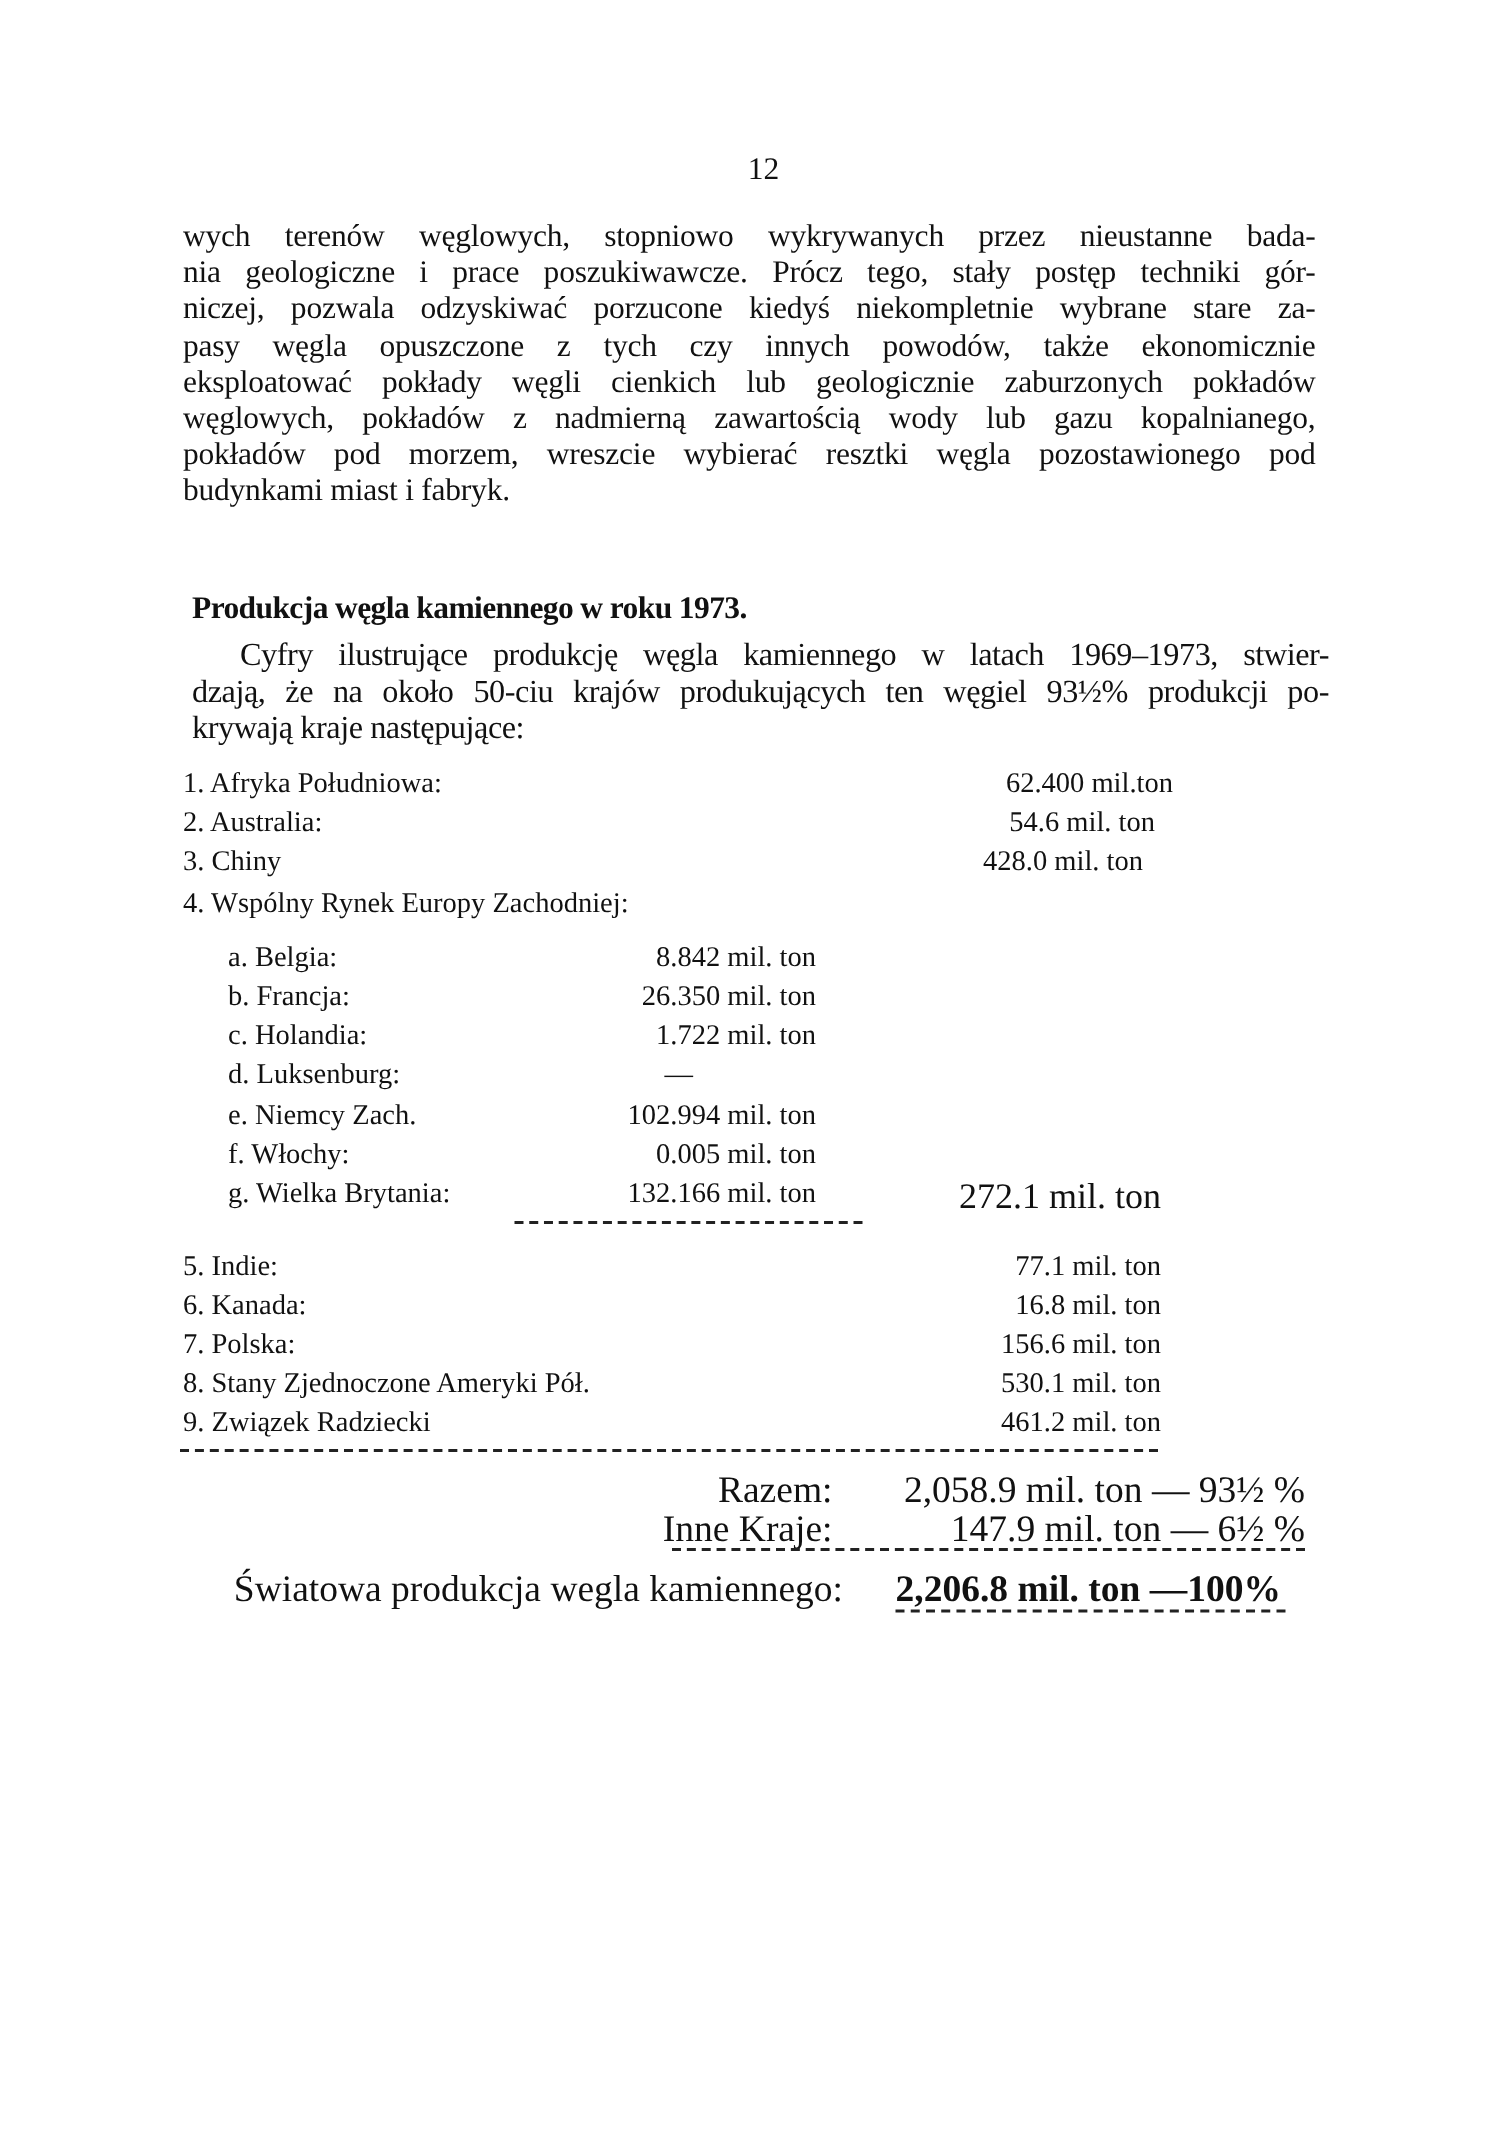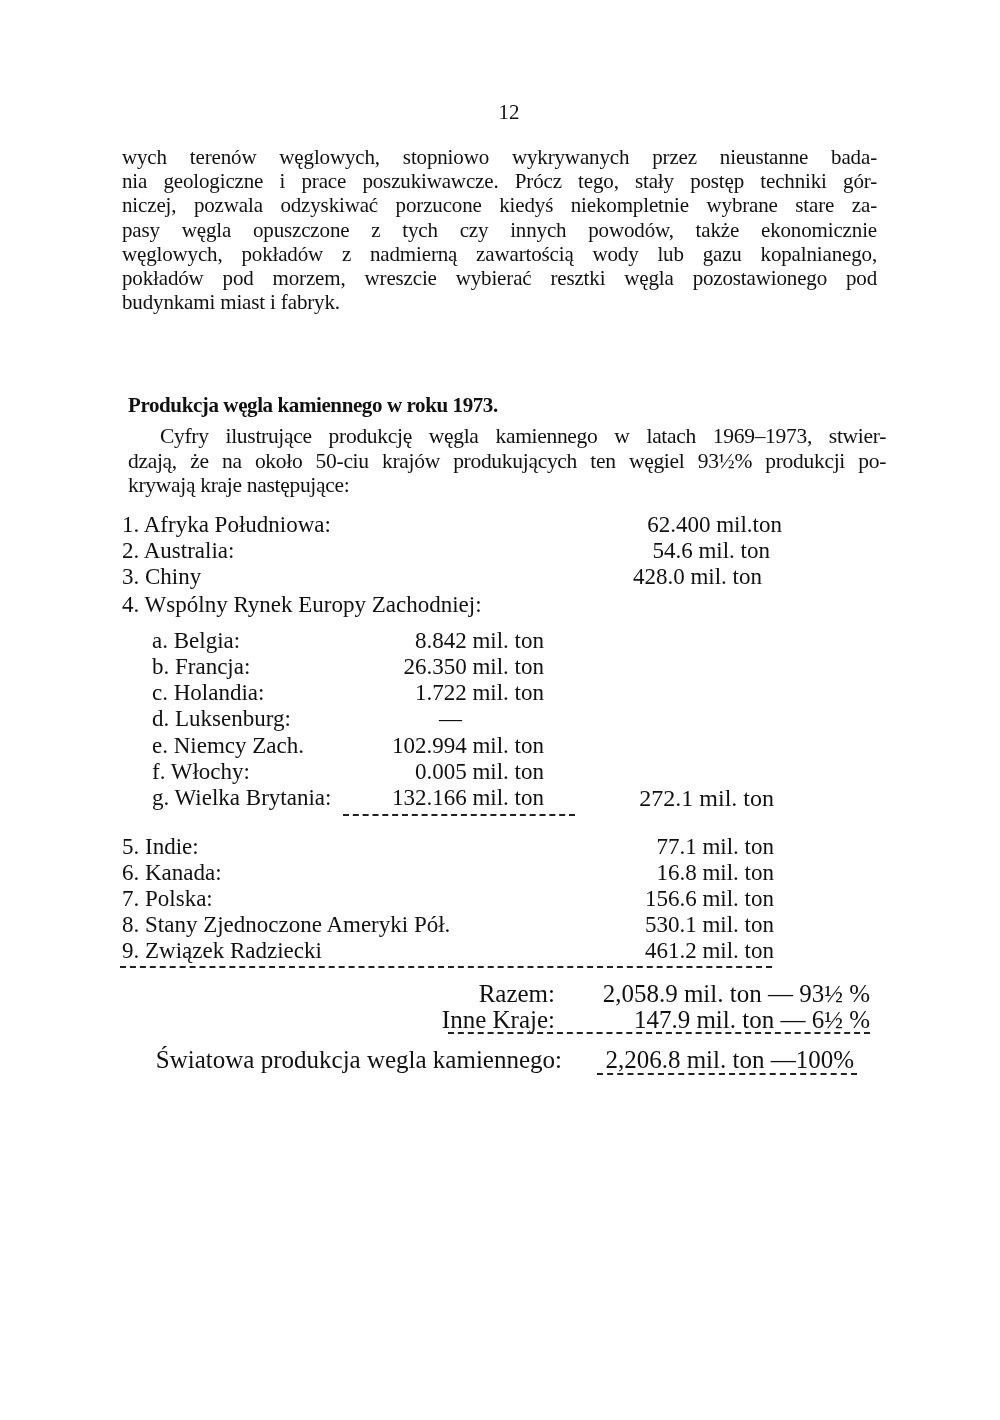--- a/index.html
+++ b/index.html
@@ -57,21 +57,21 @@
     #para2 {
       top: 424px;
       left: 128px;
       width: 758px;
       font-size: 21.5px;
       line-height: 24.5px;
       letter-spacing: -0.3px;
     }
     .row {
       position: absolute;
-      font-size: 23px;
+      font-size: 19px;
       white-space: nowrap;
     }
     .row .label {
       position: absolute;
       left: 0;
     }
     .row .value {
       position: absolute;
       text-align: right;
     }
@@ -102,20 +102,21 @@
 </head>
 <body>
 
 <div class="page-number">12</div>
 
 <div id="para1" class="para">
   <span class="line">wych terenów węglowych, stopniowo wykrywanych przez nieustanne bada-</span>
   <span class="line">nia geologiczne i prace poszukiwawcze. Prócz tego, stały postęp techniki gór-</span>
   <span class="line">niczej, pozwala odzyskiwać porzucone kiedyś niekompletnie wybrane stare za-</span>
   <span class="line">pasy węgla opuszczone z tych czy innych powodów, także ekonomicznie</span>
+  <span class="line">eksploatować pokłady węgli cienkich lub geologicznie zaburzonych pokładów</span>
   <span class="line">węglowych, pokładów z nadmierną zawartością wody lub gazu kopalnianego,</span>
   <span class="line">pokładów pod morzem, wreszcie wybierać resztki węgla pozostawionego pod</span>
   <span class="line last">budynkami miast i fabryk.</span>
 </div>
 
 <div class="section-title">Produkcja węgla kamiennego w roku 1973.</div>
 
 <div id="para2" class="para">
   <span class="line indent">Cyfry ilustrujące produkcję węgla kamiennego w latach 1969–1973, stwier-</span>
   <span class="line">dzają, że na około 50-ciu krajów produkujących ten węgiel 93½% produkcji po-</span>
@@ -196,15 +197,15 @@
   <span class="label" style="right:445px;">Razem:</span>
   <span class="value" style="right:130px;">2,058.9 mil. ton — 93½ %</span>
 </div>
 <div class="summary-row" style="top:1006px; left:0; width:1000px; height:26px;">
   <span class="label" style="right:445px;">Inne Kraje:</span>
   <span class="value" style="right:130px;">147.9 mil. ton —  6½ %</span>
 </div>
 <div class="dash" style="top:1032px; left:448px; width:422px;"></div>
 <div class="summary-row" style="top:1046px; left:0; width:1000px; height:26px;">
   <span class="label" style="right:438px;">Światowa produkcja wegla kamiennego:</span>
-  <span class="value" style="right:146px;">2,206.8 mil. ton —100%</span>
+  <span class="value" style="right:146px;font-weight:bold;">2,206.8 mil. ton —100%</span>
 </div>
 <div class="dash" style="top:1073px; left:597px; width:260px;"></div>
 
 </body></html>

